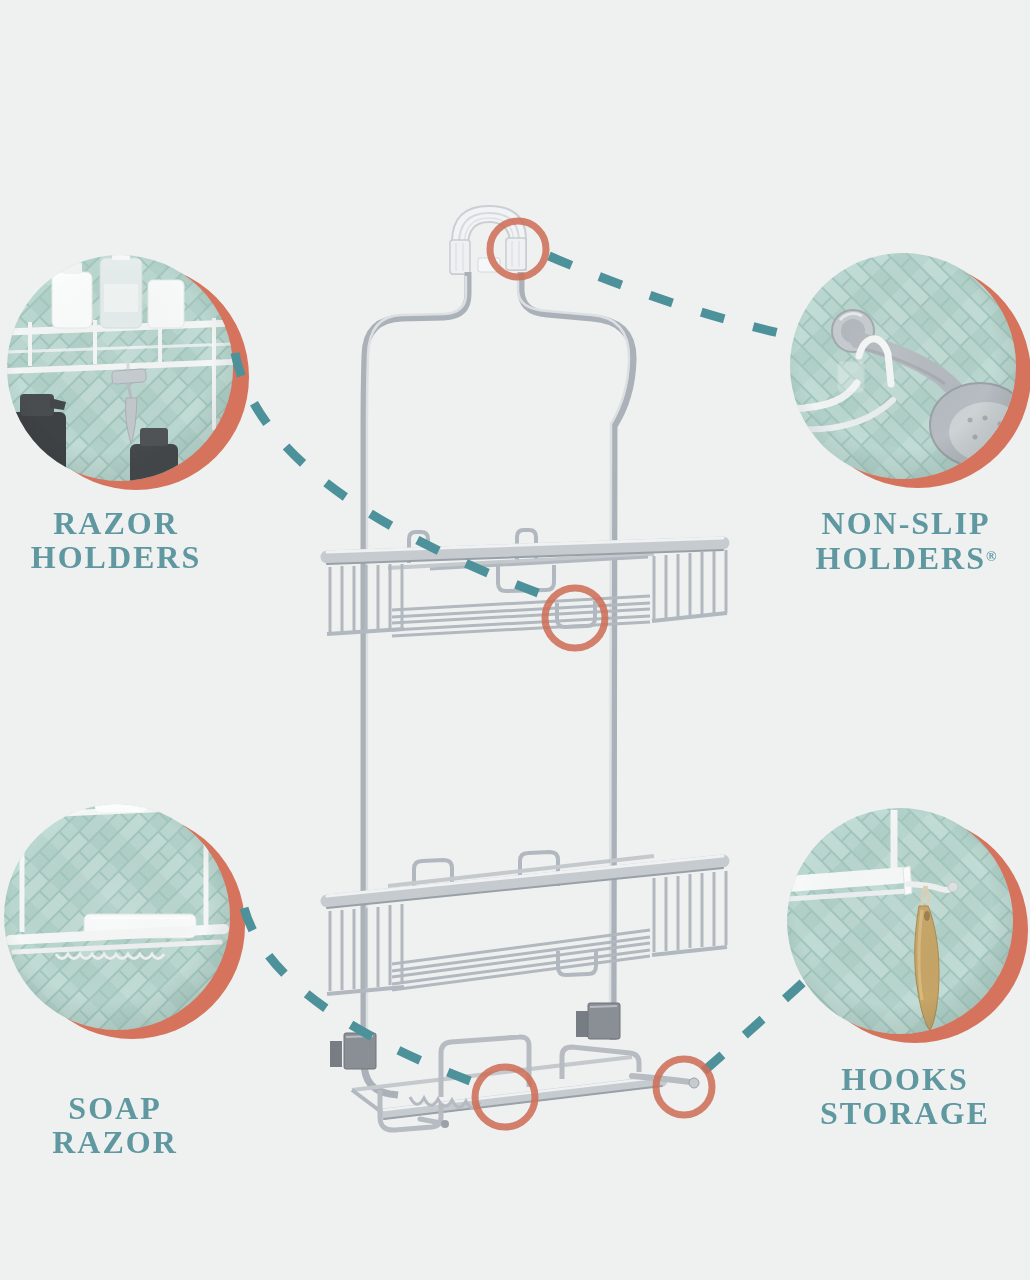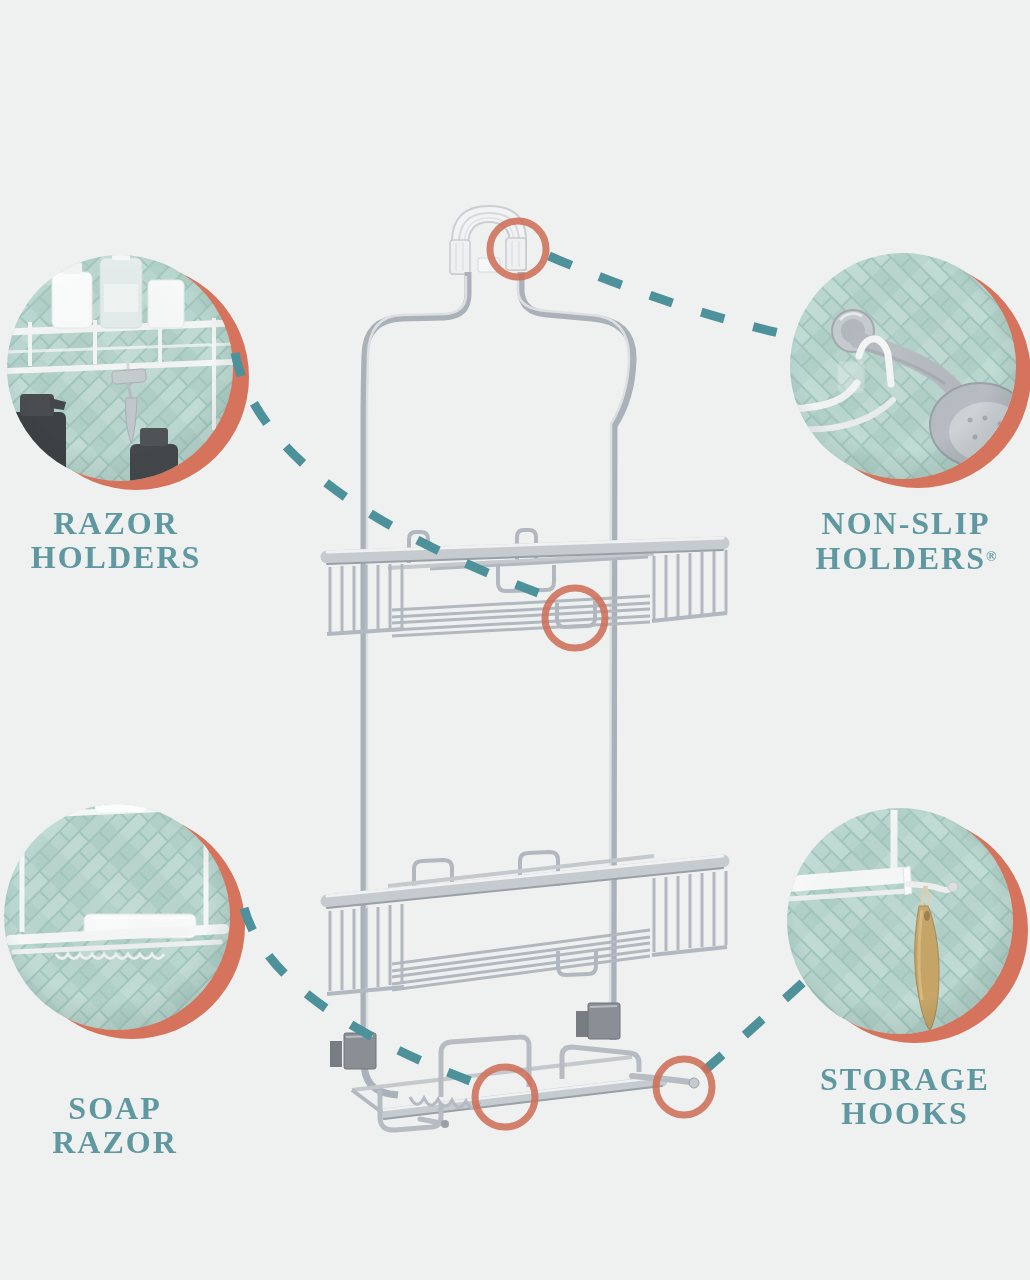--- a/index.html
+++ b/index.html
@@ -324,17 +324,17 @@
   <span class="ln">NON-SLIP</span>
   <span class="ln"><span>HOLDERS</span><sup>®</sup></span>
 </div>
 
 <div class="callout-label" style="left:115px;top:1091px">
   <span class="ln">SOAP</span>
   <span class="ln">RAZOR</span>
 </div>
 
 <div class="callout-label" style="left:905px;top:1062px">
+  <span class="ln">HOOKS</span>
   <span class="ln">STORAGE</span>
-  <span class="ln">HOOKS</span>
 </div>
 
 </div>
 
 </body></html>

